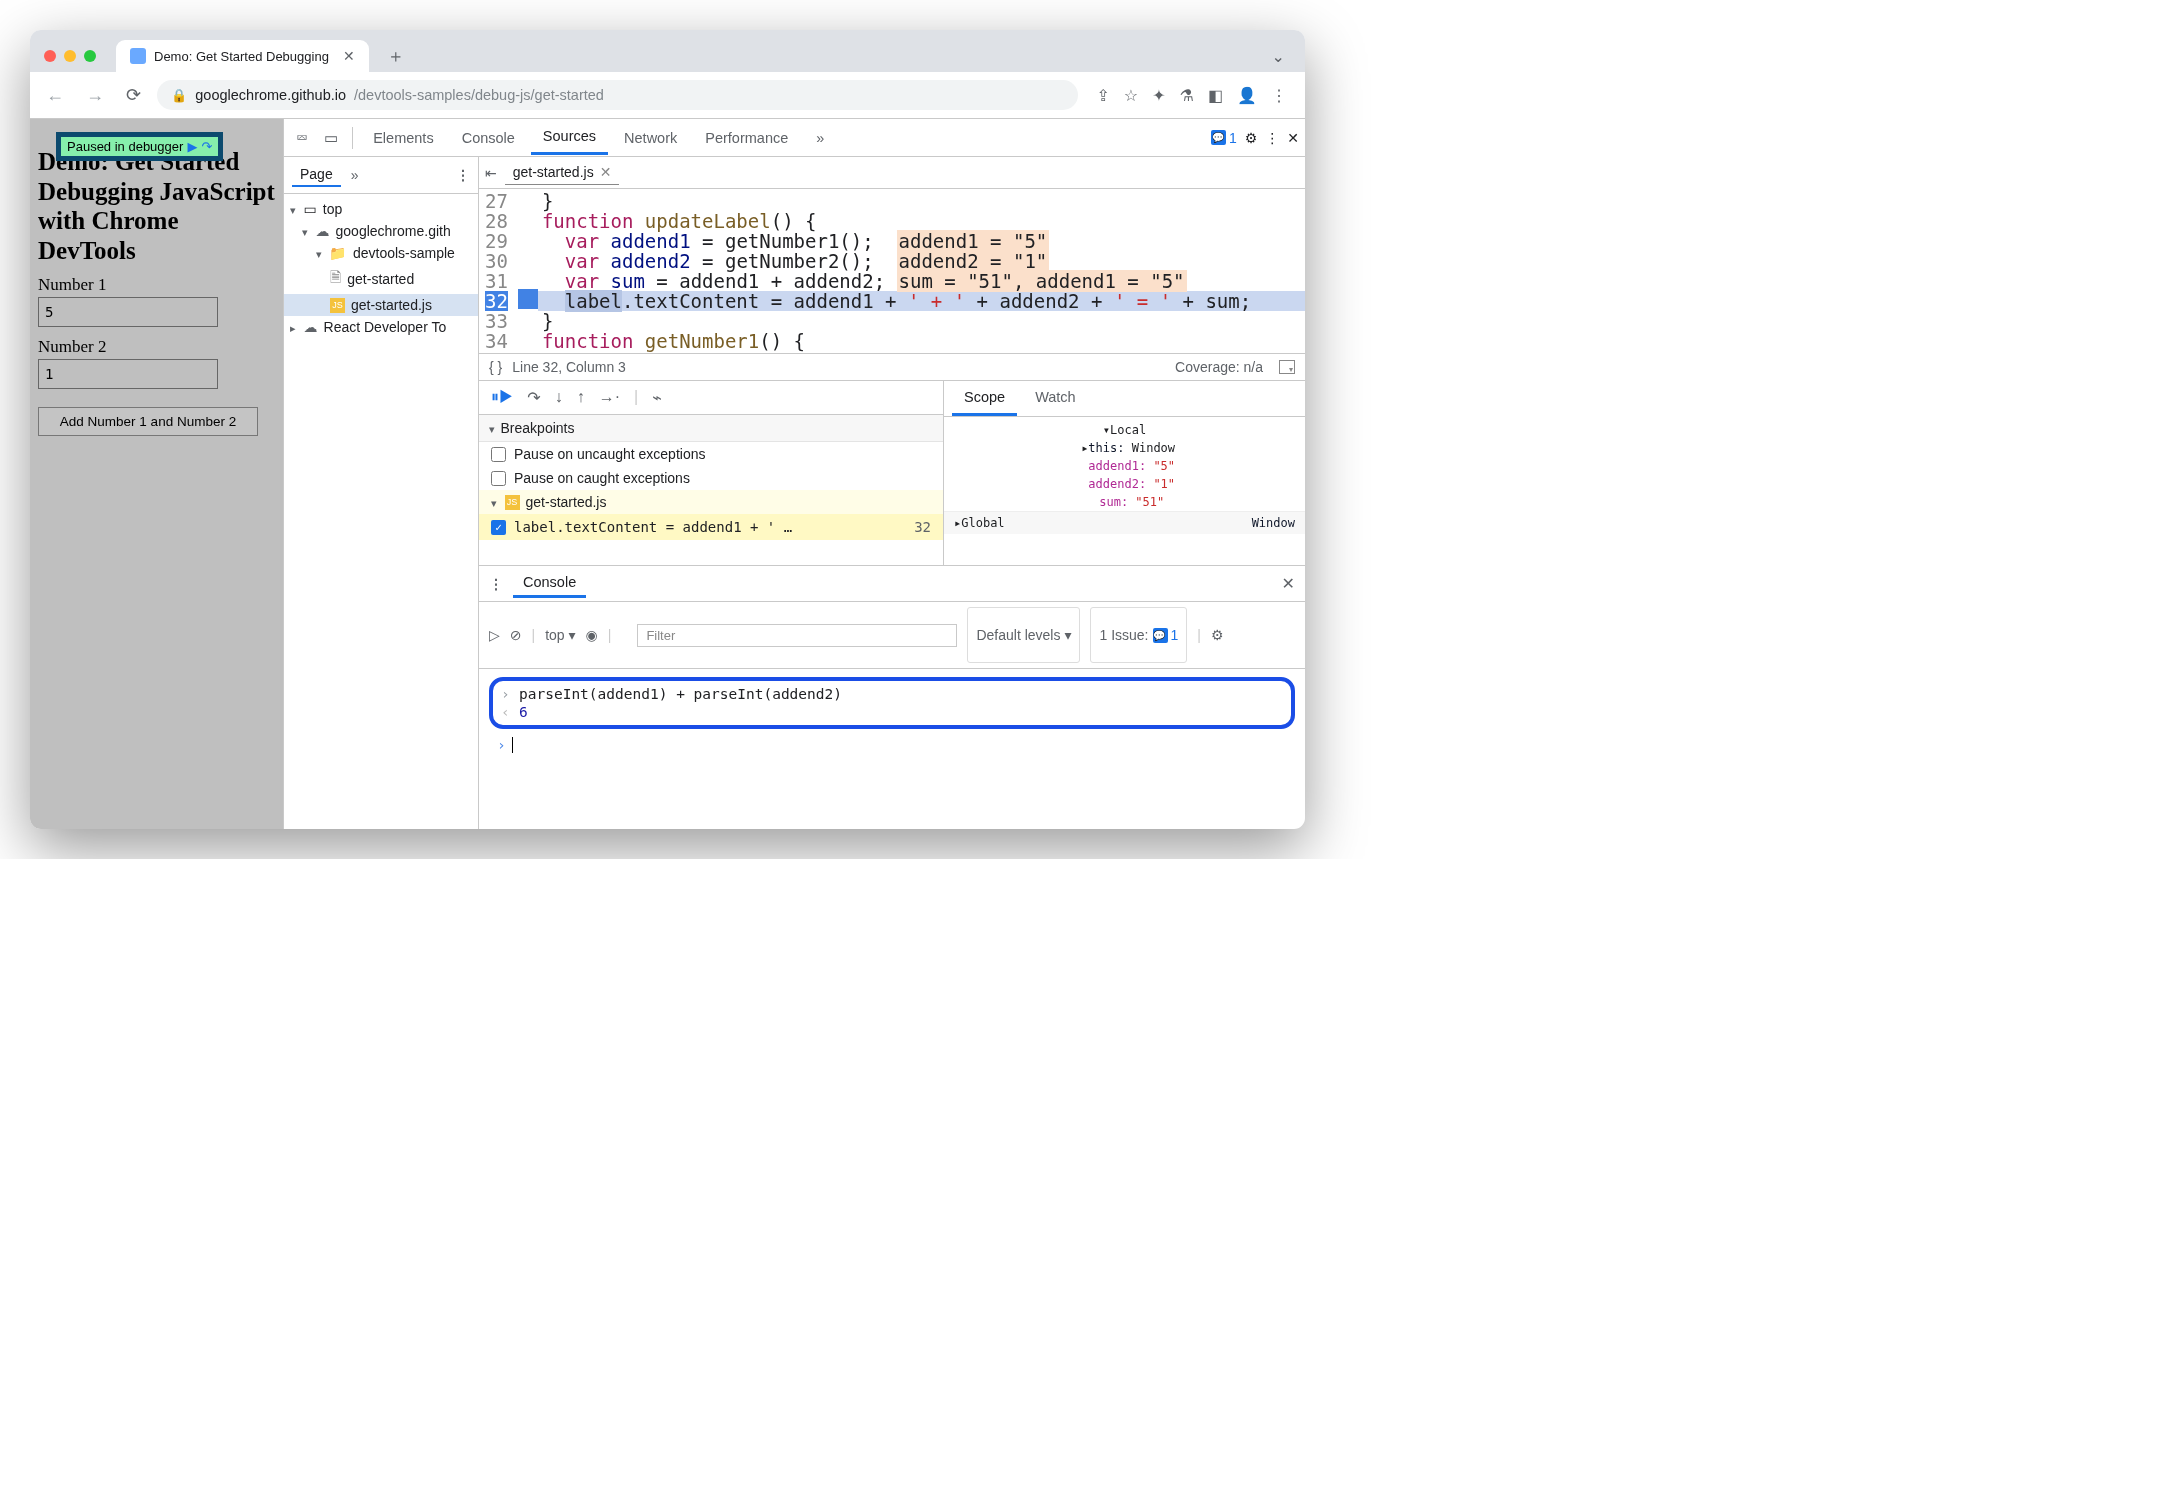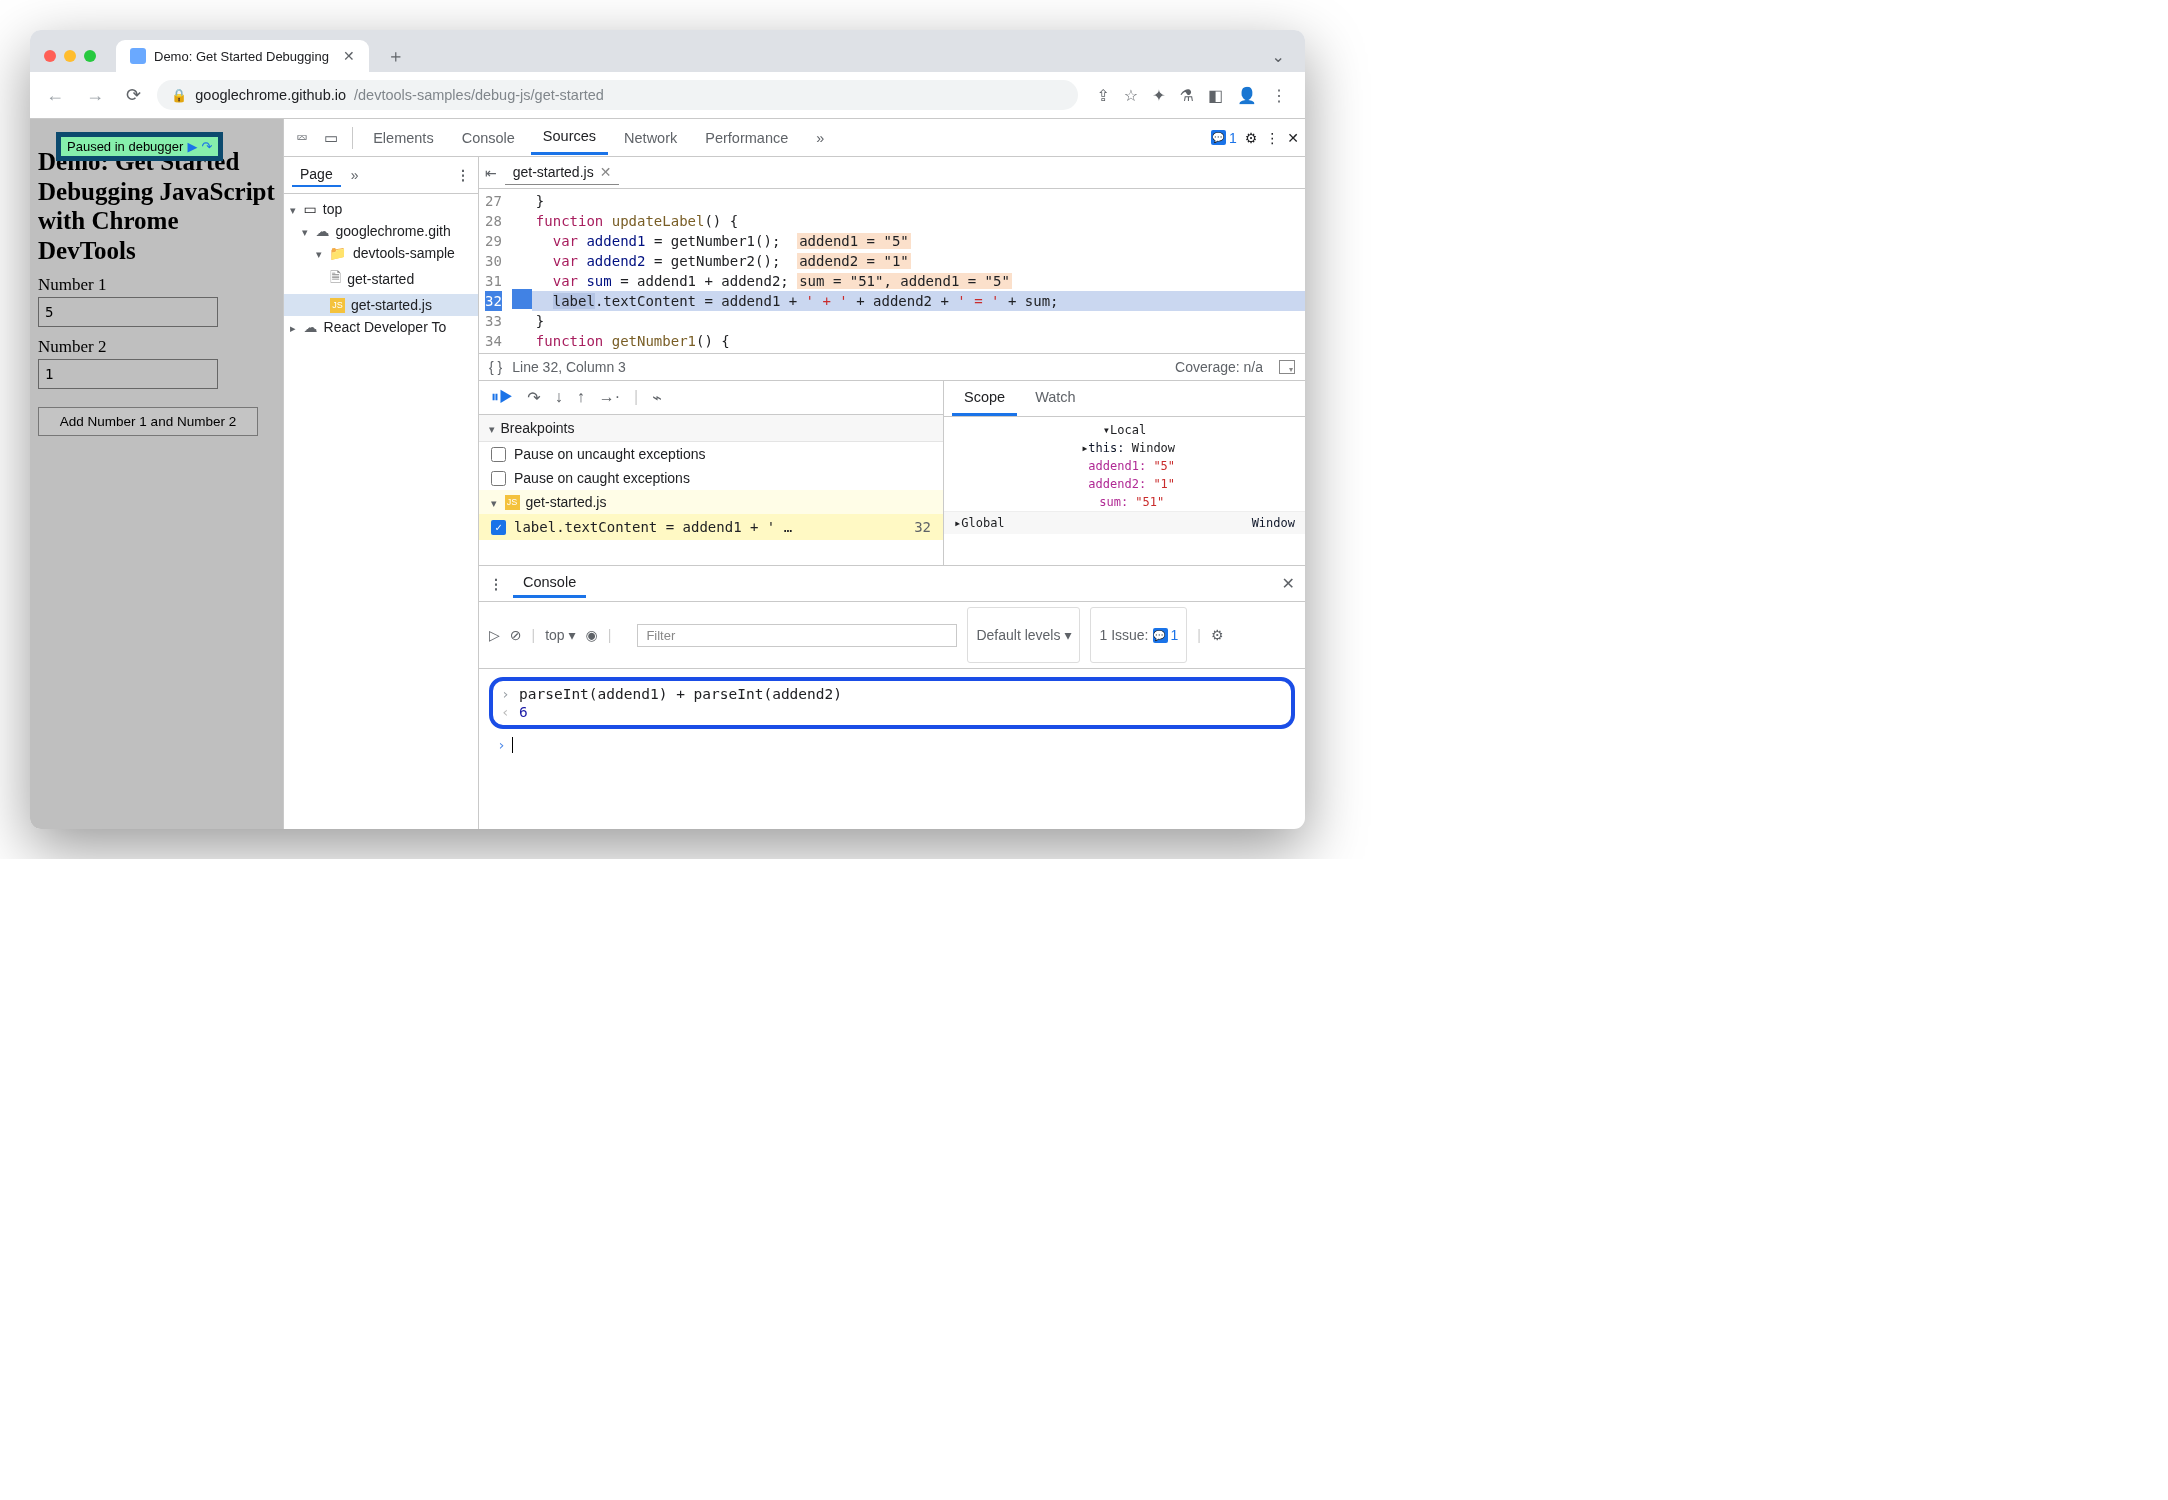--- a/index.html
+++ b/index.html
@@ -74,21 +74,21 @@
   .cloud-icon { color:#5f6368;}
   .folder-icon { color:#3a7ee0;}
   .file-icon { color:#888;}
   .jsfile-icon { width:15px; height:15px; background:#f4c23c; display:inline-block; font-size:9px; color:#fff; text-align:center; line-height:15px;}
 
   .code-col { flex:1; display:flex; flex-direction:column; min-width:0;}
   .file-tab-row { display:flex; align-items:center; border-bottom:1px solid var(--border); padding:3px 6px; gap:8px;}
   .file-tab { padding:4px 8px; font-size:14px; display:flex; gap:6px; align-items:center; border-bottom:2px solid transparent;}
   .file-tab.active { border-bottom:1px solid #888;}
 
-  .code { font-family:var(--mono); font-size:14px; display:flex; overflow:hidden; flex:0 0 auto;}
+  .code { font-family:var(--mono); font-size:19px; display:flex; overflow:hidden; flex:0 0 auto;}
   .gutter { text-align:right; color:#888; padding:2px 10px 2px 6px; background:#fff; user-select:none;}
   .gutter div { height:20px; line-height:20px;}
   .codetext { flex:1; padding:2px 0;}
   .codetext .ln { height:20px; line-height:20px; white-space:pre; padding-left:4px;}
   .ln.hl { background:#cad7f0;}
   .arrow-gutter { width:20px;}
   .arrow-gutter div {height:20px;}
   .arrow-gutter .bp { background:#4182e4; color:#fff; position:relative;}
   .arrow-gutter .bp::after { content:""; position:absolute; right:-10px; top:0; border:10px solid transparent; border-left-color:#4182e4;}
   .kw{color:#a71d5d;} .fn{color:#795e26;} .id{color:#001080;} .str{color:#c92c2c;}

